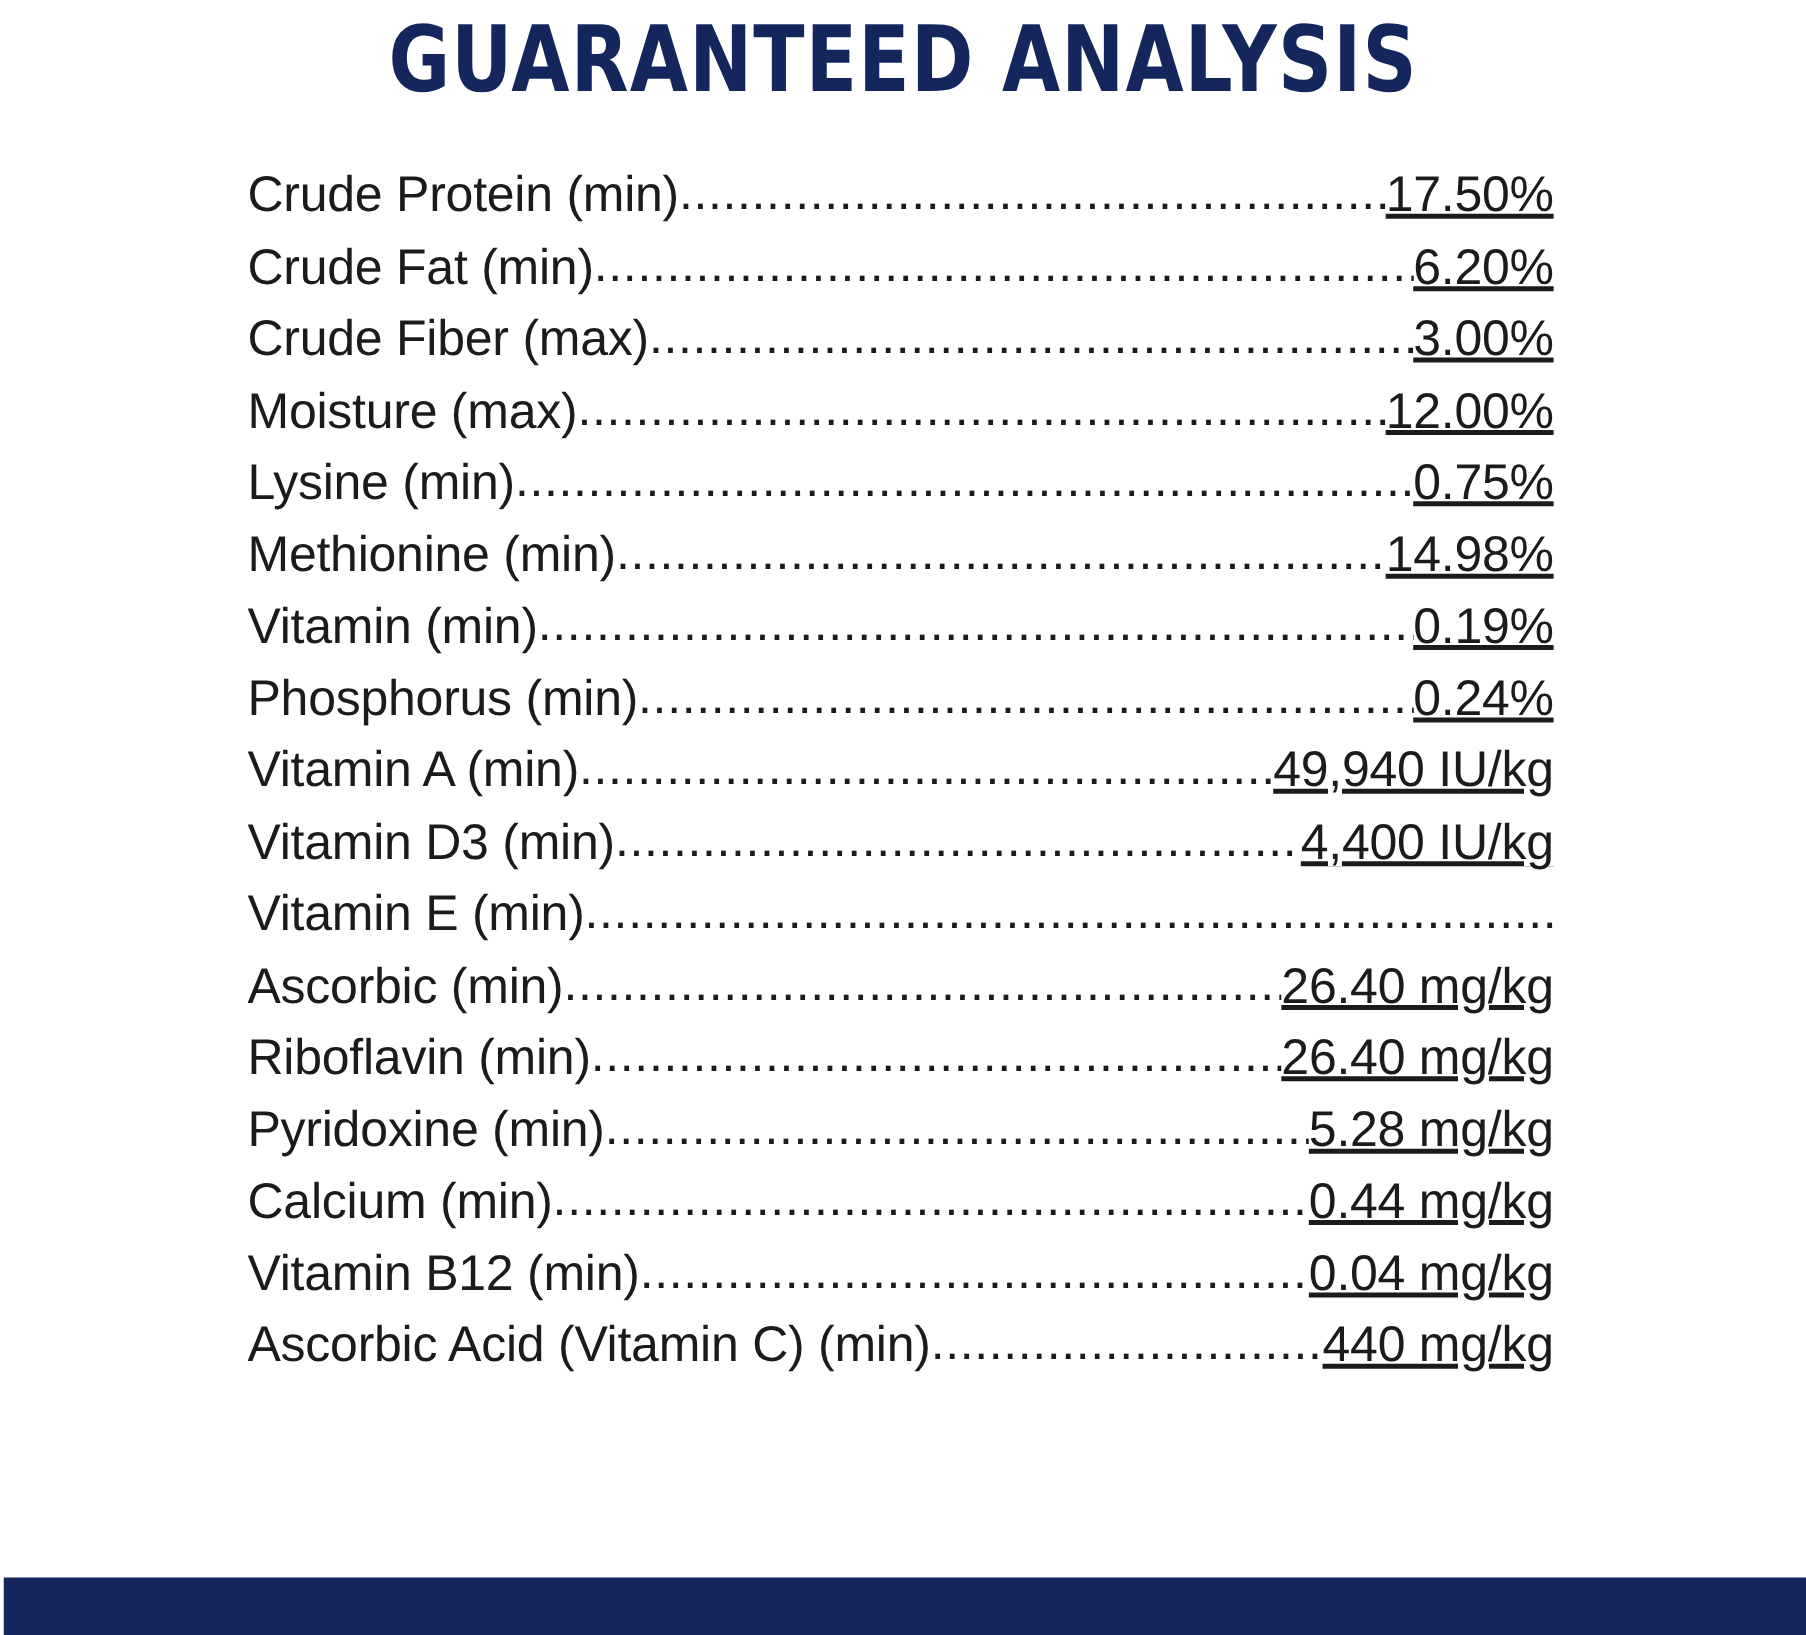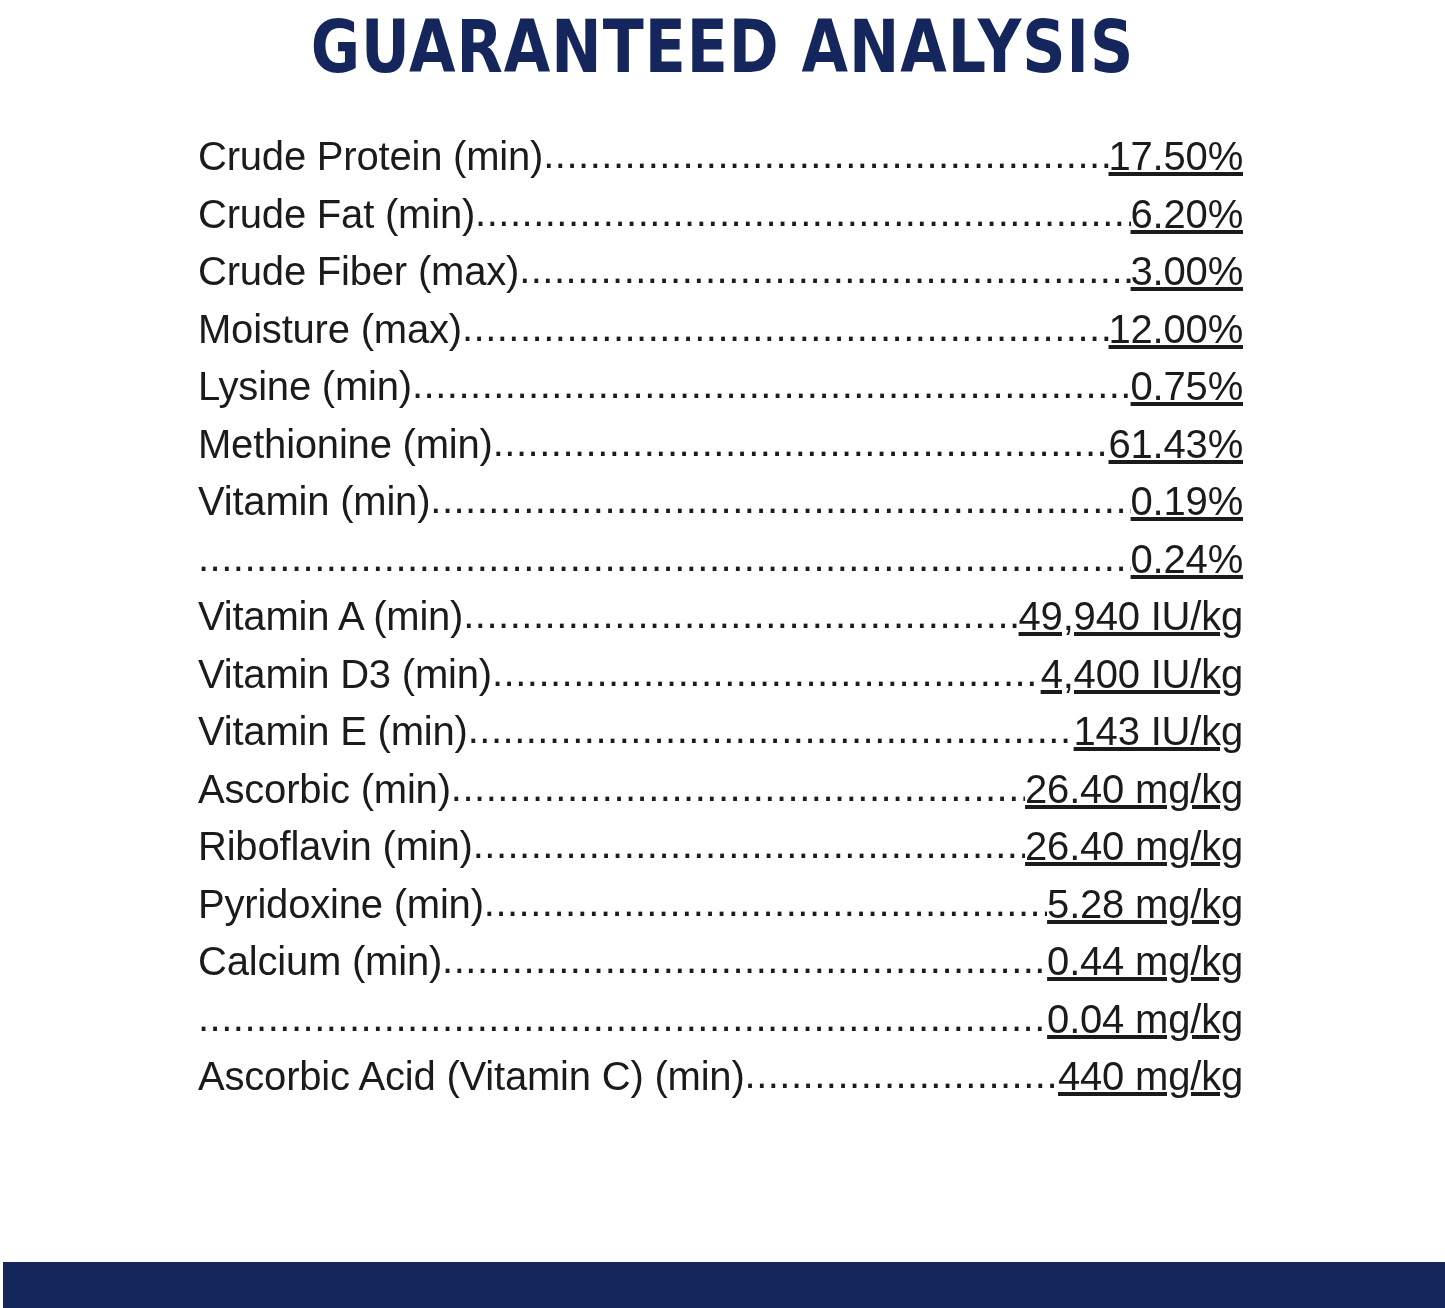--- a/index.html
+++ b/index.html
@@ -126,50 +126,50 @@
 
     <div class="row">
       <span class="label">Lysine (min)</span>
       <span class="dots">.........................................................................................................</span>
       <span class="value">0.75%</span>
     </div>
 
     <div class="row">
       <span class="label">Methionine (min)</span>
       <span class="dots">.........................................................................................................</span>
-      <span class="value">61.43%</span>
+      <span class="value">14.98%</span>
     </div>
 
     <div class="row">
       <span class="label">Vitamin (min)</span>
       <span class="dots">.........................................................................................................</span>
       <span class="value">0.19%</span>
     </div>
 
     <div class="row">
+      <span class="label">Phosphorus (min)</span>
       <span class="dots">.........................................................................................................</span>
       <span class="value">0.24%</span>
     </div>
 
     <div class="row">
       <span class="label">Vitamin A (min)</span>
       <span class="dots">.........................................................................................................</span>
       <span class="value">49,940 IU/kg</span>
     </div>
 
     <div class="row">
       <span class="label">Vitamin D3 (min)</span>
       <span class="dots">.........................................................................................................</span>
       <span class="value">4,400 IU/kg</span>
     </div>
 
     <div class="row">
       <span class="label">Vitamin E (min)</span>
       <span class="dots">.........................................................................................................</span>
-      <span class="value">143 IU/kg</span>
     </div>
 
     <div class="row">
       <span class="label">Ascorbic (min)</span>
       <span class="dots">.........................................................................................................</span>
       <span class="value">26.40 mg/kg</span>
     </div>
 
     <div class="row">
       <span class="label">Riboflavin (min)</span>
@@ -183,20 +183,21 @@
       <span class="value">5.28 mg/kg</span>
     </div>
 
     <div class="row">
       <span class="label">Calcium (min)</span>
       <span class="dots">.........................................................................................................</span>
       <span class="value">0.44 mg/kg</span>
     </div>
 
     <div class="row">
+      <span class="label">Vitamin B12 (min)</span>
       <span class="dots">.........................................................................................................</span>
       <span class="value">0.04 mg/kg</span>
     </div>
 
     <div class="row">
       <span class="label">Ascorbic Acid (Vitamin C) (min)</span>
       <span class="dots">.........................................................................................................</span>
       <span class="value">440 mg/kg</span>
     </div>
 

